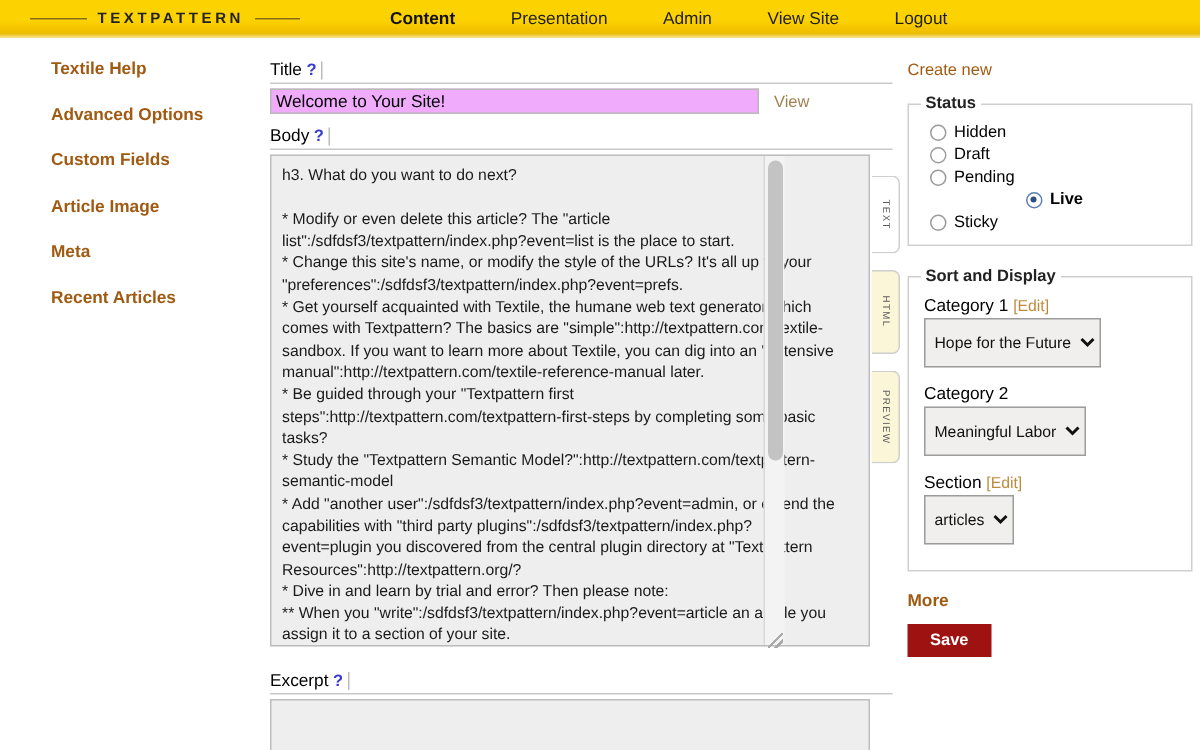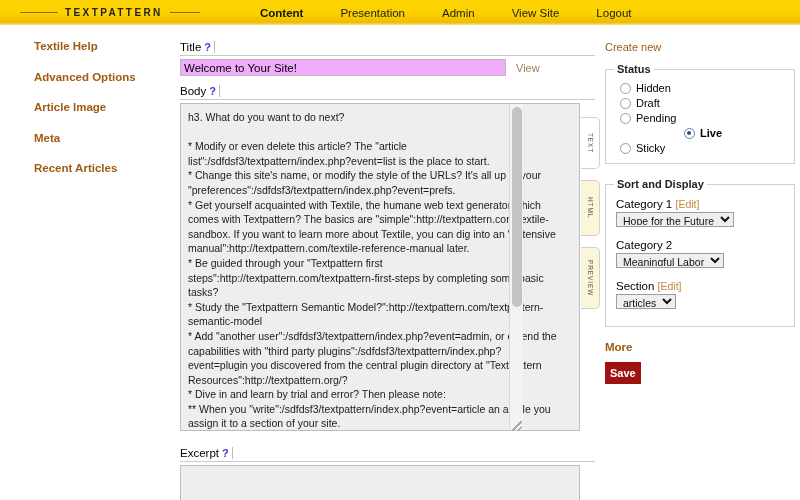--- a/index.html
+++ b/index.html
@@ -194,32 +194,32 @@
   .sd-label { font-size: 11.5px; color: #000; margin: 4px 0 2px 2px; }
   .sd-label .edit { color: #c08a3e; text-decoration: none; font-size: 10.5px; }
   .sd-select {
     margin: 0 0 8px 2px;
     font-family: "Liberation Sans", sans-serif;
     font-size: 10.5px;
     border: 1px solid #9c9c9c;
     background: #f0efee;
     color: #111;
     padding: 1px 2px;
-    height: 15px;
+    height: 33px;
   }
   #more-label {
     font-size: 11.5px; font-weight: bold; color: #a05a11;
     margin: 2px 0 9px 0;
   }
   #save-btn {
     background: #9f1212; color: #fff;
     border: none;
     font-family: "Liberation Sans", sans-serif;
     font-size: 11px; font-weight: bold;
-    padding: 5px 5px;
+    padding: 5px 15px;
     cursor: pointer;
   }
 </style>
 </head>
 <body>
 
 <div id="header">
   <div id="brand">
     <span class="brand-rule"></span>
     <span id="brand-text">TEXTPATTERN</span>
@@ -232,20 +232,21 @@
     <a href="#">View Site</a>
     <a href="#">Logout</a>
   </div>
 </div>
 
 <div id="page">
 
   <div id="leftcol">
     <a href="#">Textile Help</a>
     <a href="#">Advanced Options</a>
+    <a href="#">Custom Fields</a>
     <a href="#">Article Image</a>
     <a href="#">Meta</a>
     <a href="#">Recent Articles</a>
   </div>
 
   <div id="centercol">
 
     <label class="fieldlabel">
       <span>Title</span><a href="#" class="help">?</a>
     </label>

